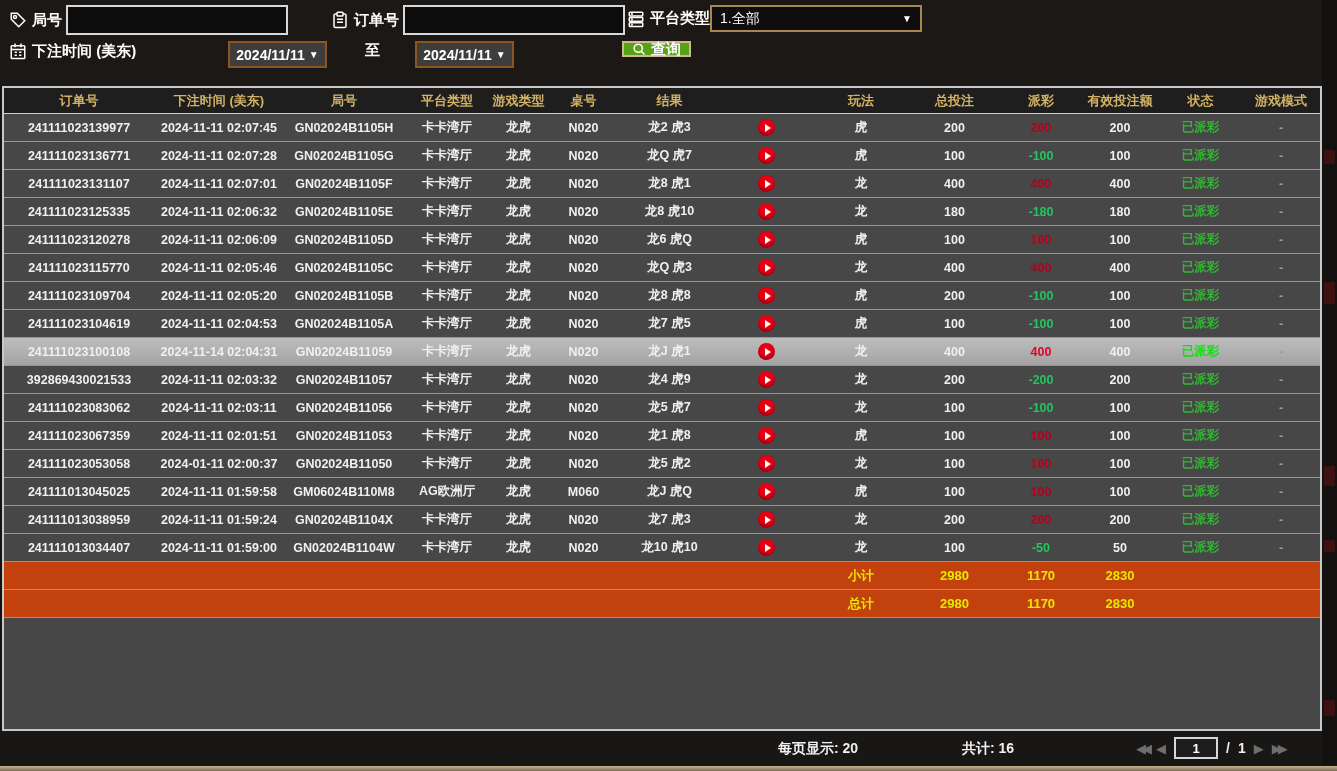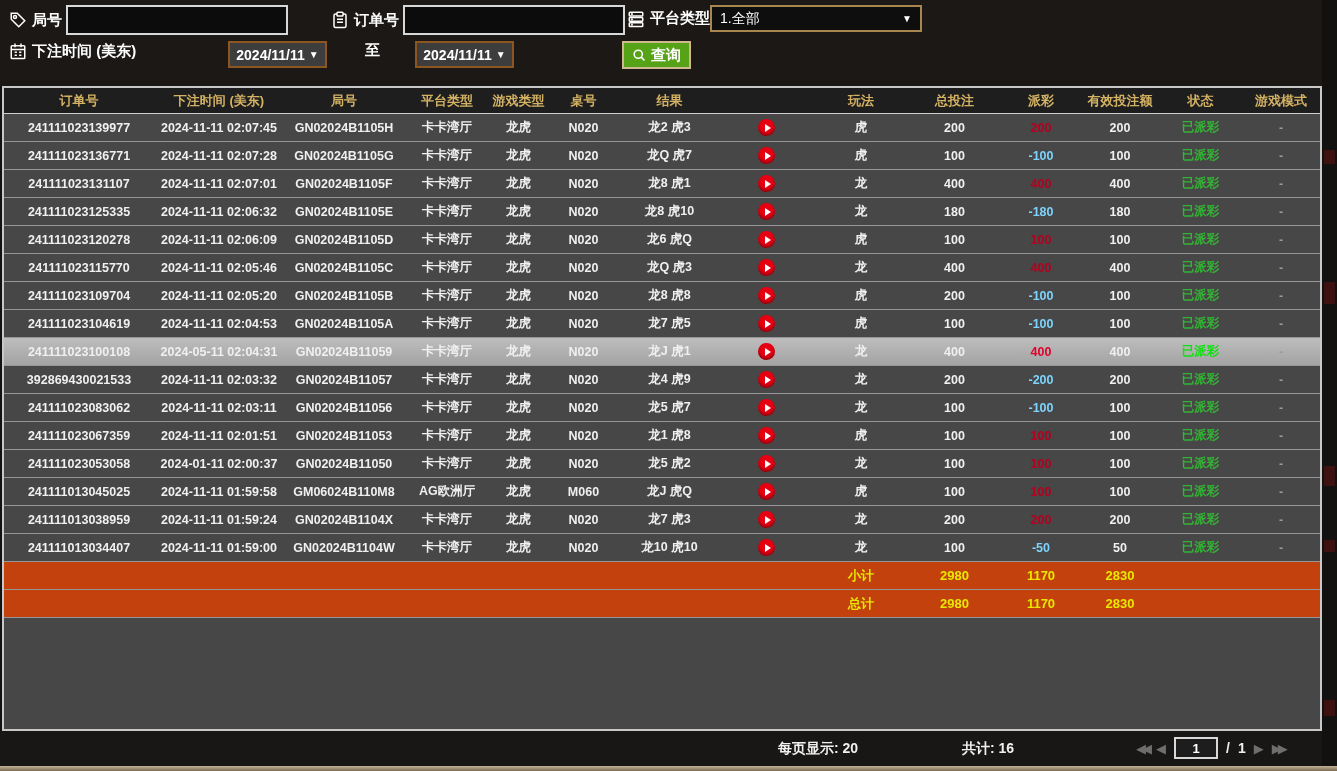--- a/index.html
+++ b/index.html
@@ -12,32 +12,32 @@
   .tb-row1 { top:5px; }
   .tb-row2 { top:41px; }
   .tb-item { position:absolute; display:flex; align-items:center; }
   .tb-label { color:#fff; font-weight:bold; font-size:15px; white-space:nowrap; }
   .tb-icon { width:20px; height:20px; margin-right:4px; display:inline-flex; align-items:center; justify-content:center; }
   .tb-input { background:#0c0c0c; border:2px solid #d8d8d8; height:30px; color:#fff; font-size:14px; padding:0 6px; outline:none; }
   .dropdown { background:#0e0e0e; border:2px solid #a8874f; height:27px; color:#fff; font-size:14px; display:flex; align-items:center; padding:0 8px; cursor:pointer; }
   .dropdown .caret { margin-left:auto; font-size:10px; color:#fff; }
   .datebtn { background:#3d3d3d; border:2px solid #8d5620; height:27px; color:#fff; font-weight:bold; font-size:14px; display:flex; align-items:center; justify-content:center; gap:4px; cursor:pointer; }
   .datebtn .caret { font-size:10px; }
-  .querybtn { background:#57a317; border:2px solid #cdb98d; height:28px; color:#fff; font-weight:bold; font-size:15px; display:flex; align-items:center; padding:0 8px; gap:4px; cursor:pointer; }
+  .querybtn { background:#57a317; border:2px solid #cdb98d; height:16px; color:#fff; font-weight:bold; font-size:15px; display:flex; align-items:center; padding:0 8px; gap:4px; cursor:pointer; }
 
   
   .table-wrap { position:absolute; left:2px; top:86px; width:1320px; height:645px; border:2px solid #c8c8c8; background:#474747; display:flex; flex-direction:column; }
   .grid { display:grid; grid-template-columns:150px 130px 120px 86px 57px 73px 99px 95px 94px 93px 80px 78px 83px 78px; align-items:center; }
   .thead { height:26px; background:#1e1e1e; border-bottom:1px solid #cfcfcf; flex:0 0 auto; }
   .thead .hc { color:#d4b264; font-weight:bold; font-size:13px; text-align:center; white-space:nowrap; }
   .trow { height:28px; background:#474747; border-bottom:1px solid #969696; flex:0 0 auto; cursor:pointer; }
   .trow .c { color:#f0f0f0; font-weight:bold; font-size:12.5px; text-align:center; white-space:nowrap; overflow:hidden; }
   .trow.selected { background:linear-gradient(#bdbdbd,#a3a3a3); }
   .c.pos { color:#b5001e; }
-  .c.neg { color:#7dd3fc; }
+  .c.neg { color:#22c55e; }
   .c.status { color:#35b335; }
   .c.mode { color:#9a9a9a; }
   .trow.selected .c.pos { color:#e2002a; }
   .trow.selected .c.status { color:#10e010; }
   .playwrap { display:flex; justify-content:center; align-items:center; }
   .play { width:17px; height:17px; border-radius:50%; background:#e60012; display:flex; align-items:center; justify-content:center; box-shadow:inset 0 -2px 3px rgba(0,0,0,.35); cursor:pointer; }
   .play::after { content:""; display:block; width:0; height:0; border-left:6px solid #fff; border-top:4px solid transparent; border-bottom:4px solid transparent; margin-left:2px; }
   .sumrow { height:28px; background:#c2410c; border-bottom:1px solid #969696; flex:0 0 auto; }
   .sumrow .c { color:#e8e800; font-weight:bold; font-size:13px; text-align:center; }
   .filler { flex:1 1 auto; background:#474747; }
@@ -297,21 +297,21 @@
         </div>
     <div class="c">虎</div>
     <div class="c">100</div>
     <div class="c neg">-100</div>
     <div class="c">100</div>
     <div class="c status">已派彩</div>
     <div class="c mode">-</div>
   </div>
       <div class="grid trow selected">
     <div class="c">241111023100108</div>
-    <div class="c">2024-05-11 02:04:31</div>
+    <div class="c">2024-11-14 02:04:31</div>
     <div class="c">GN02024B11059</div>
     <div class="c">卡卡湾厅</div>
     <div class="c">龙虎</div>
     <div class="c">N020</div>
     <div class="c">龙J 虎1</div>
     <div class="playwrap">
           <span class="play"></span>
         </div>
     <div class="c">龙</div>
     <div class="c">400</div>

